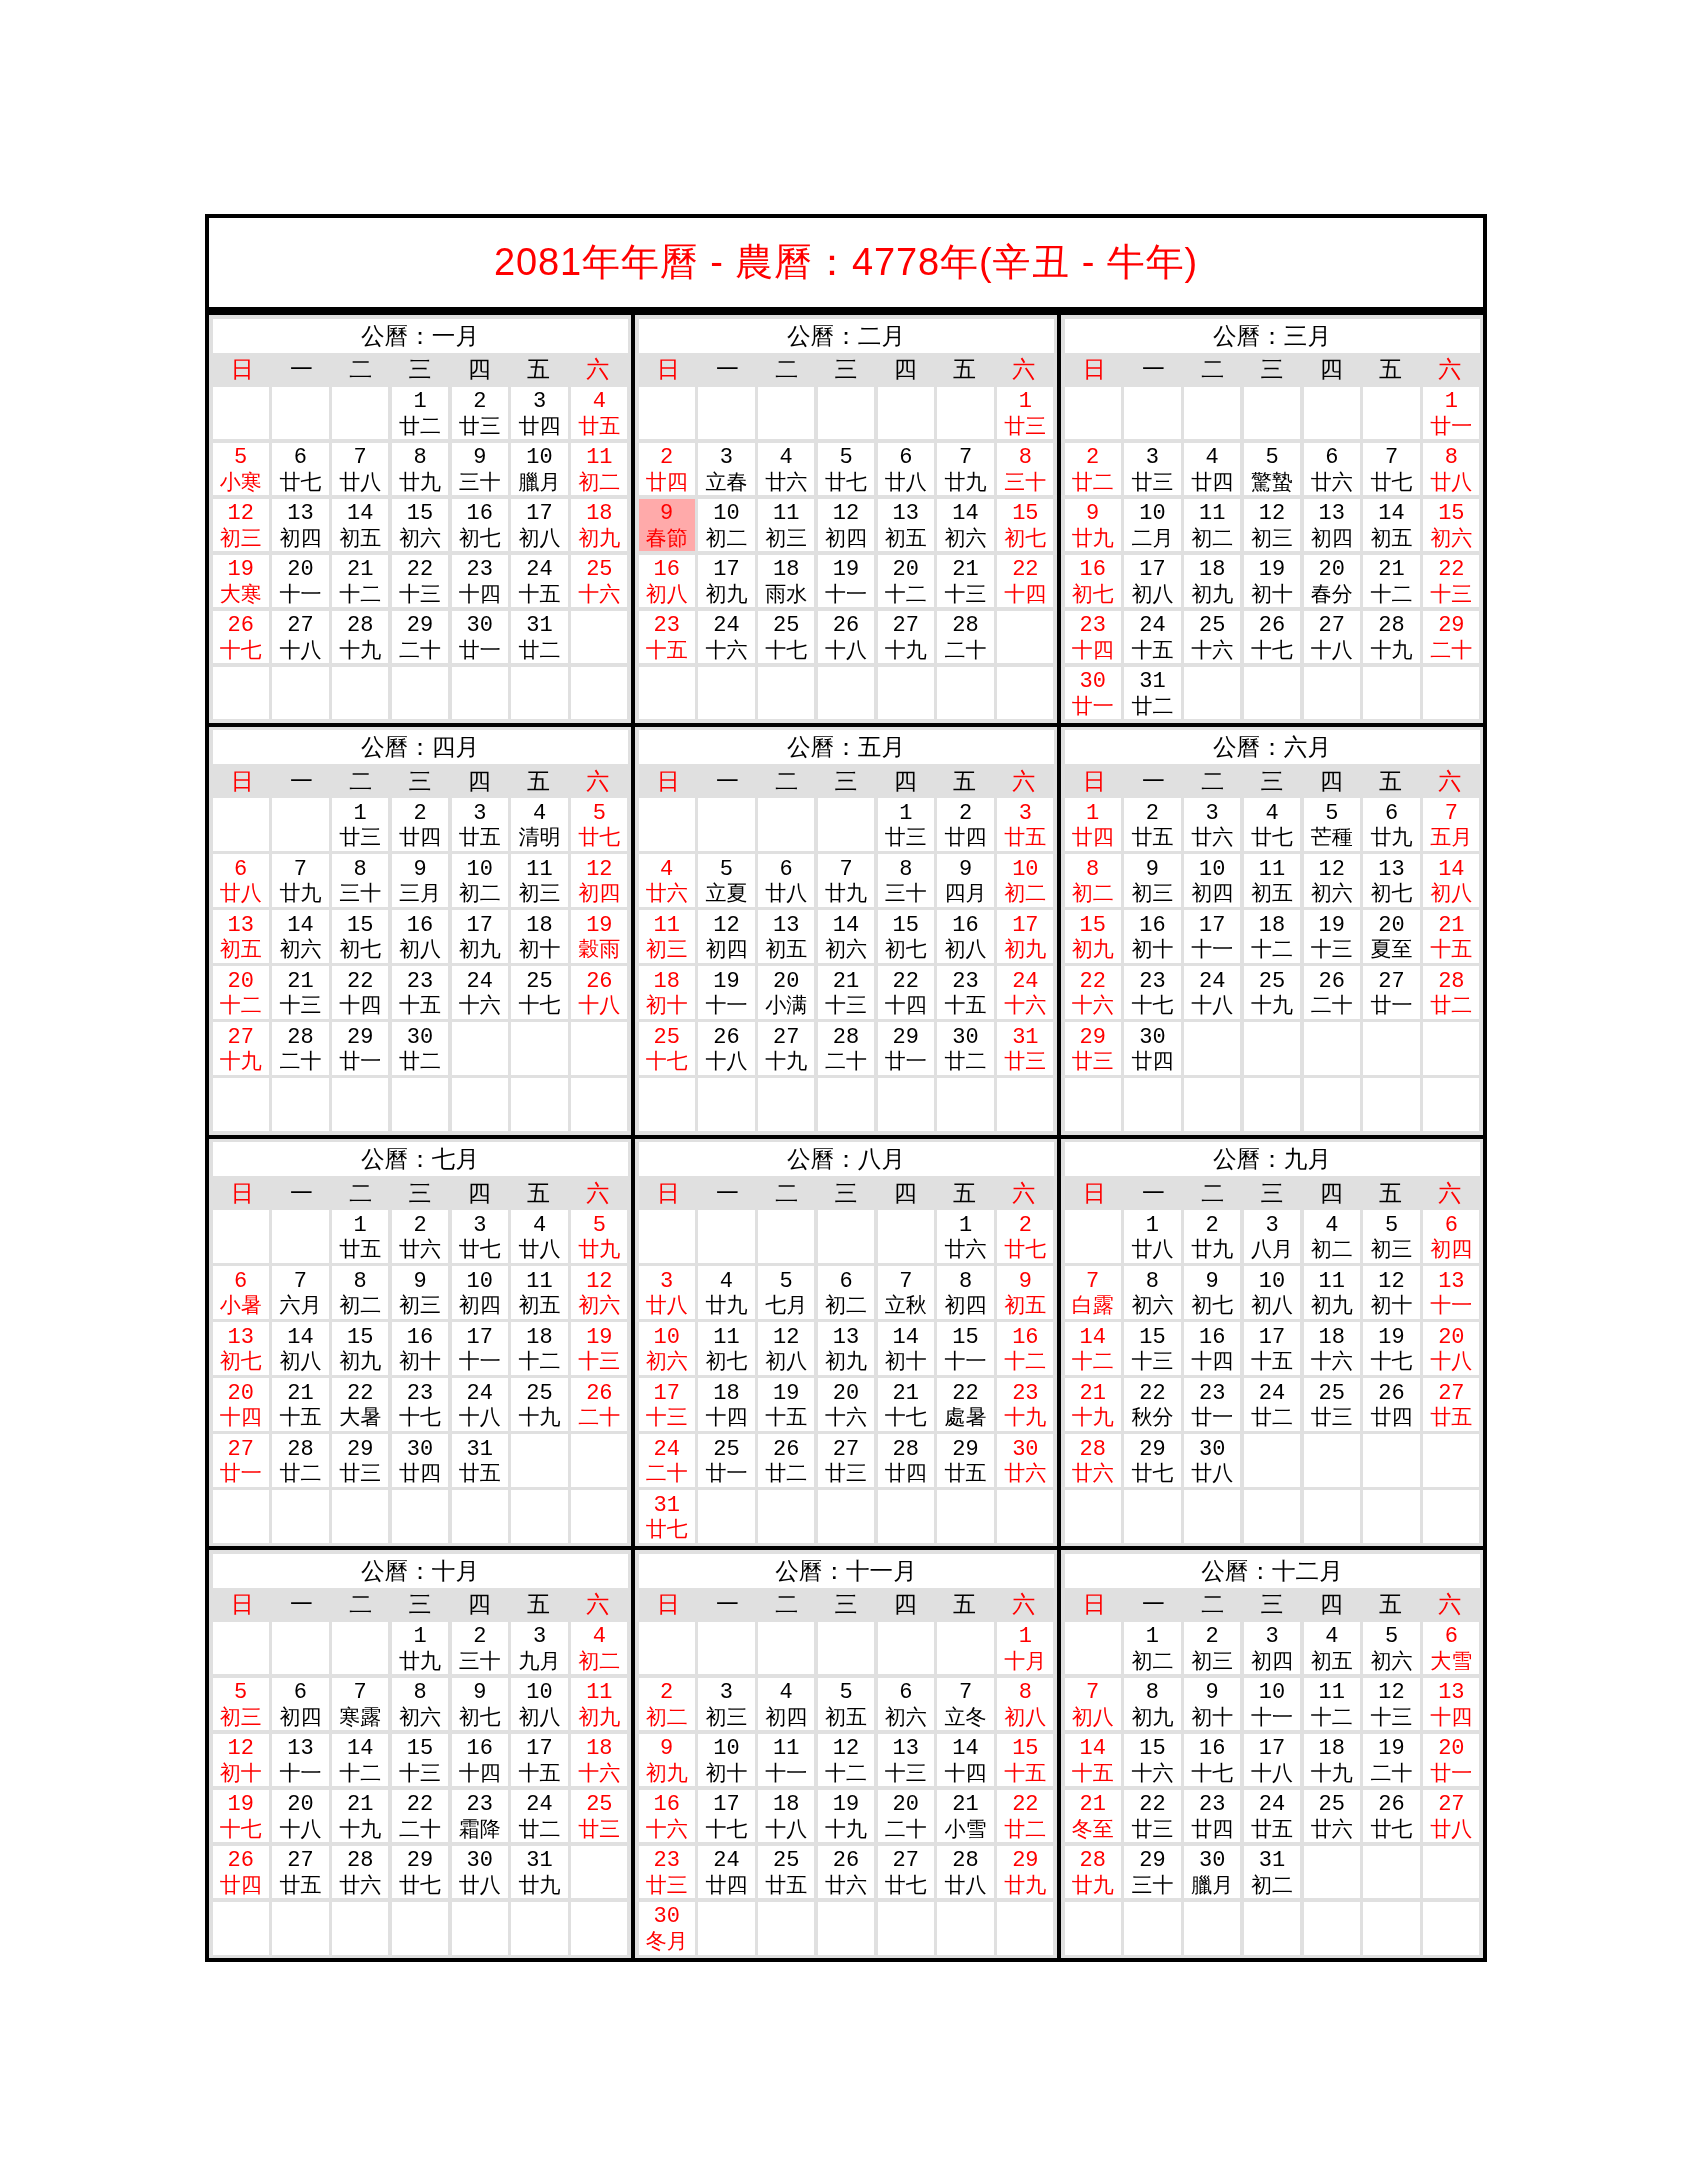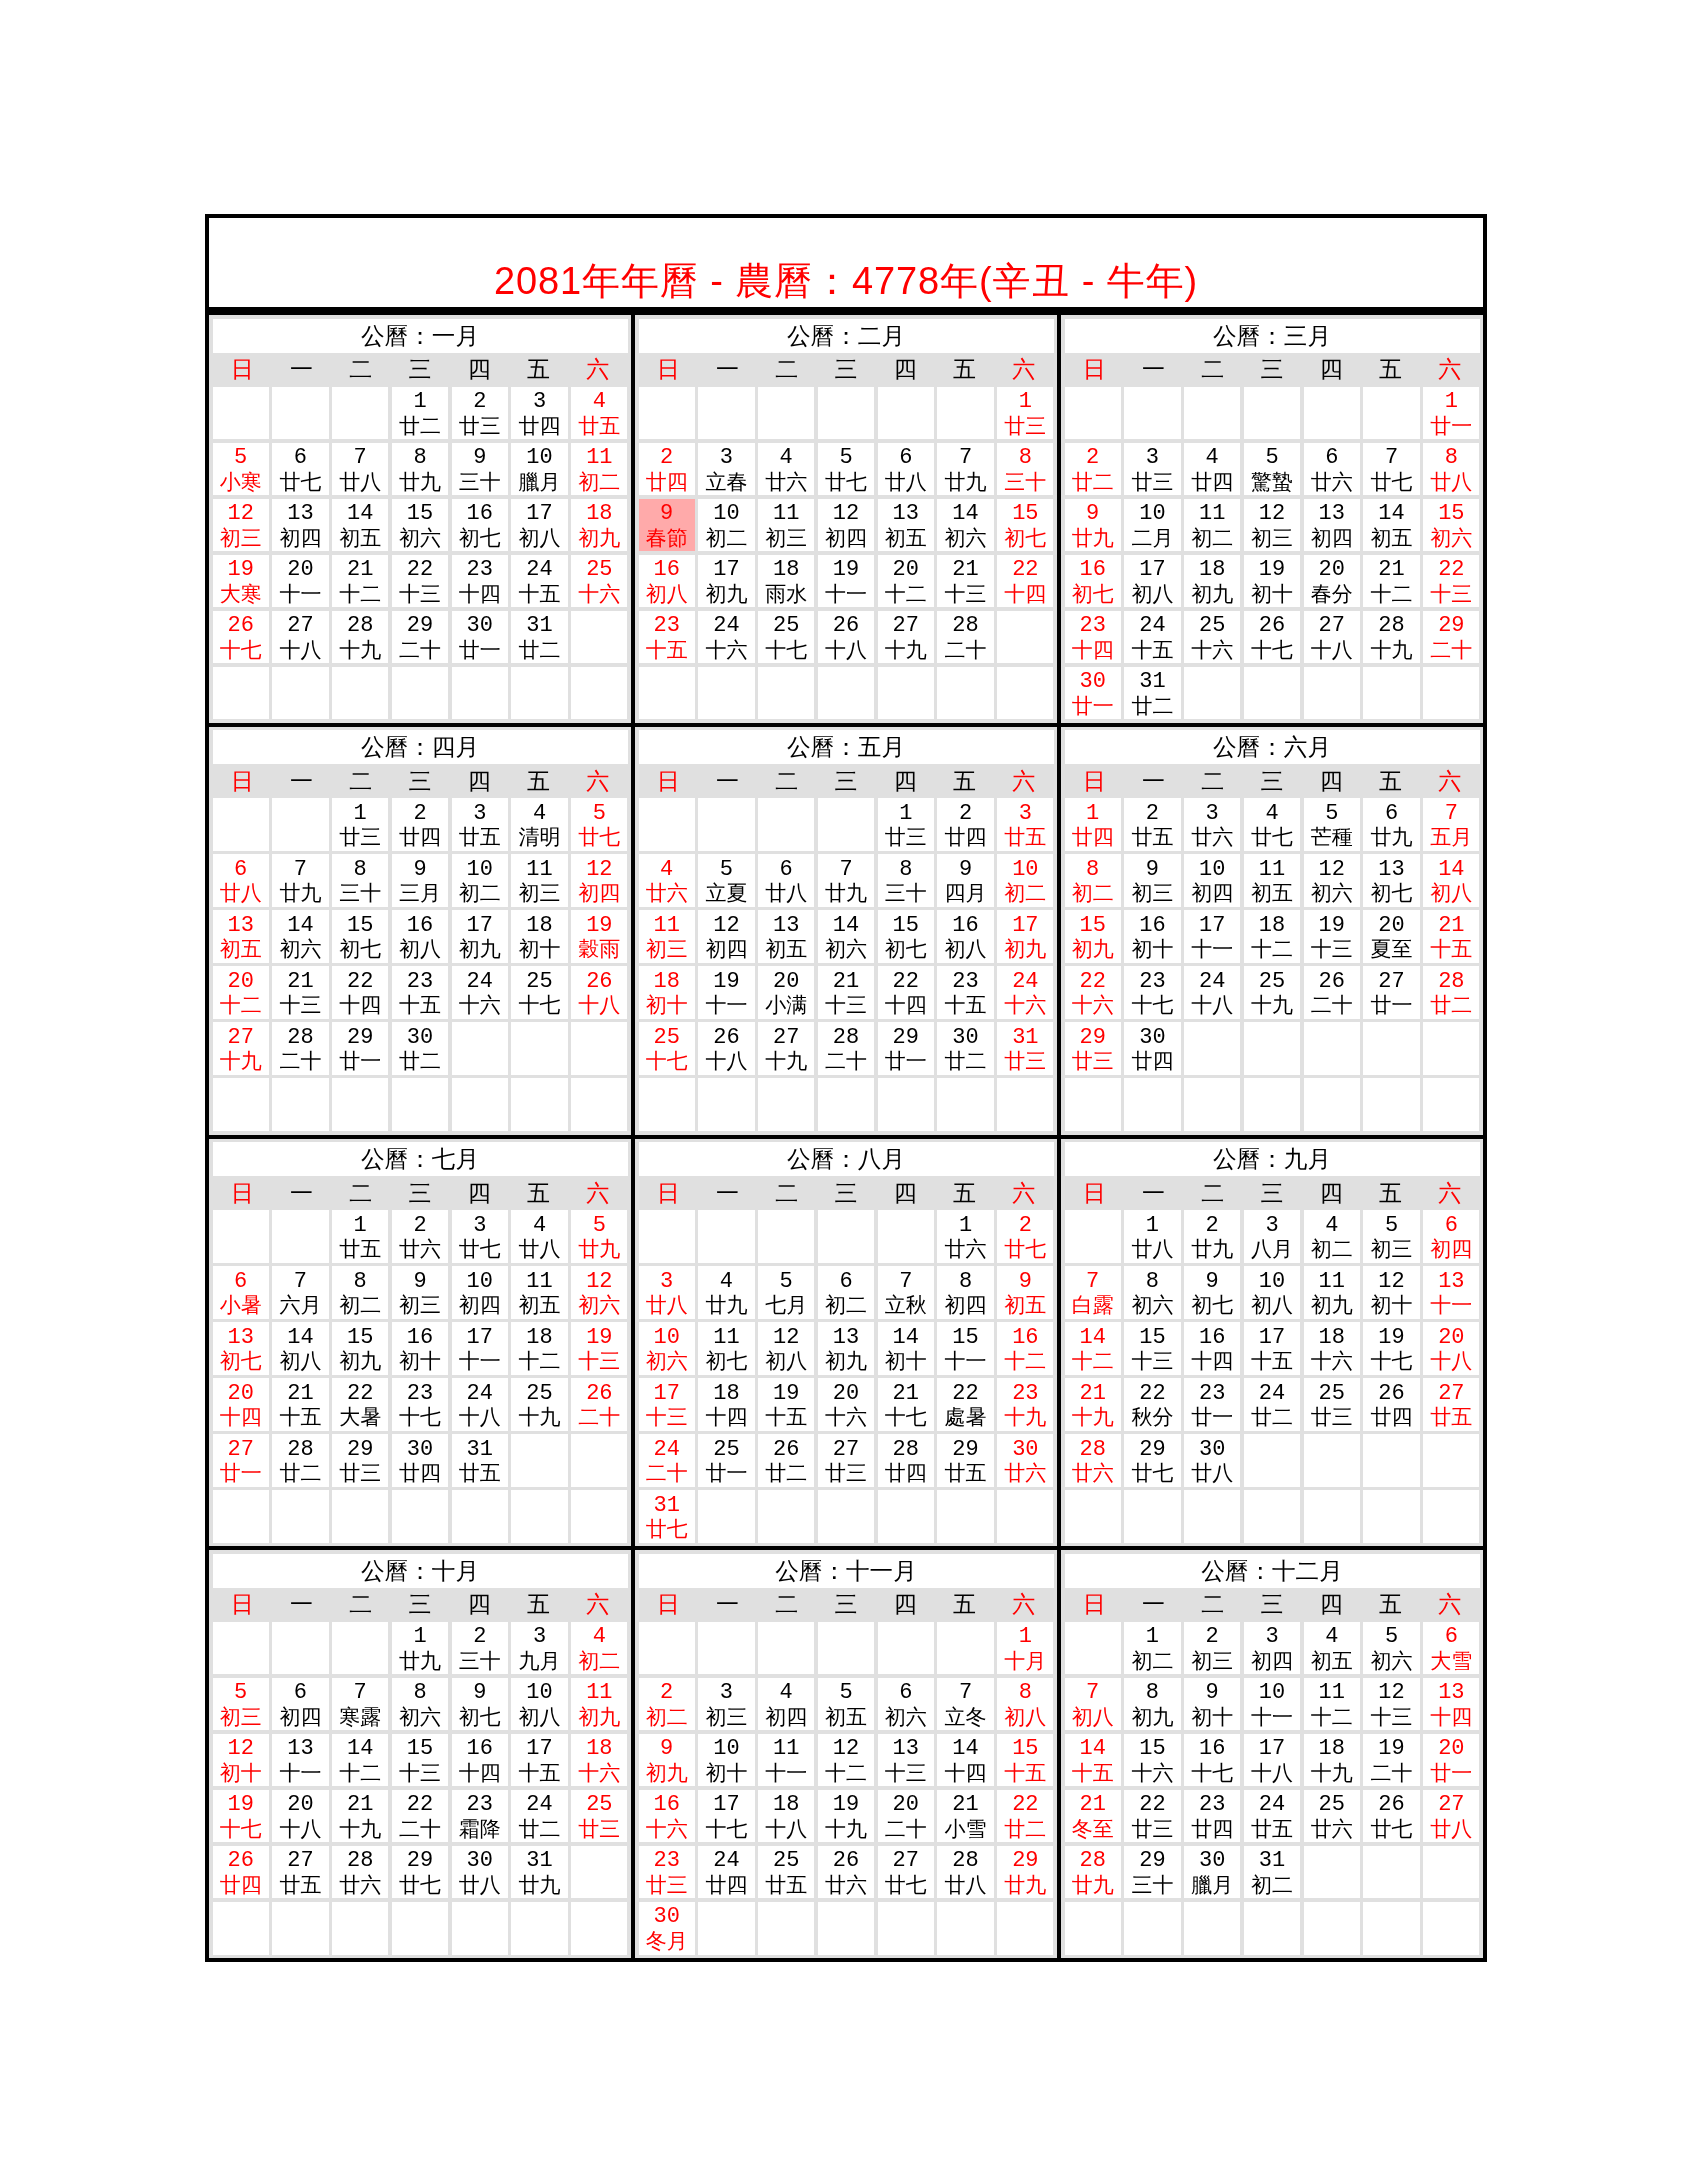--- a/index.html
+++ b/index.html
@@ -5,21 +5,21 @@
   html,body{margin:0;padding:0;background:#ffffff;}
   .page{
     position:relative;
     width:1692px;height:2190px;
     background:#ffffff;
     font-family:"Liberation Sans","DejaVu Sans",sans-serif;
   }
   .title-box{
     position:absolute;left:205px;top:214px;width:1282px;height:97px;
     box-sizing:border-box;border:4.4px solid #000;
-    display:flex;align-items:flex-end;justify-content:center;background:#fff;
+    display:flex;align-items:center;justify-content:center;background:#fff;
   }
   .title-text{color:#ff0000;font-size:38px;letter-spacing:0.9px;white-space:nowrap;}
   .months-grid{
     position:absolute;left:205px;top:311px;width:1282px;height:1651px;
     box-sizing:border-box;border:2.2px solid #000;
     display:grid;grid-template-columns:repeat(3,1fr);grid-template-rows:repeat(4,1fr);font-family:Liberation Mono, monospace;
   }
   .month{
     box-sizing:border-box;border:2.2px solid #000;background:#e0e0e0;
     padding:3.5px;display:flex;flex-direction:column;overflow:hidden;

